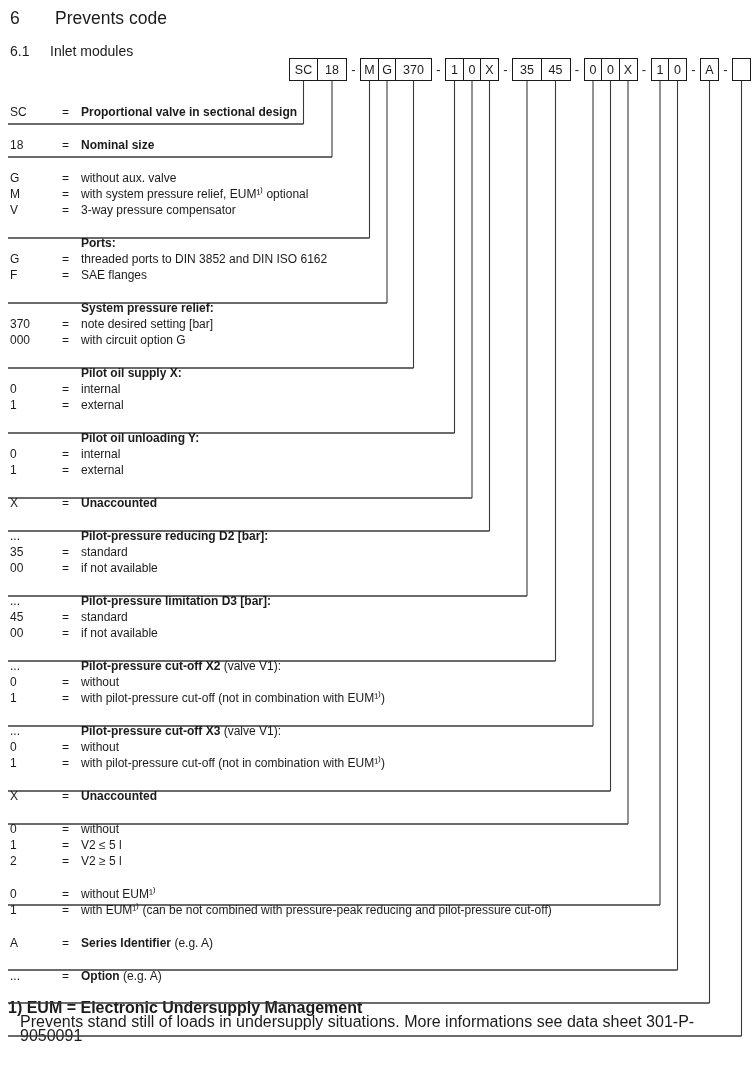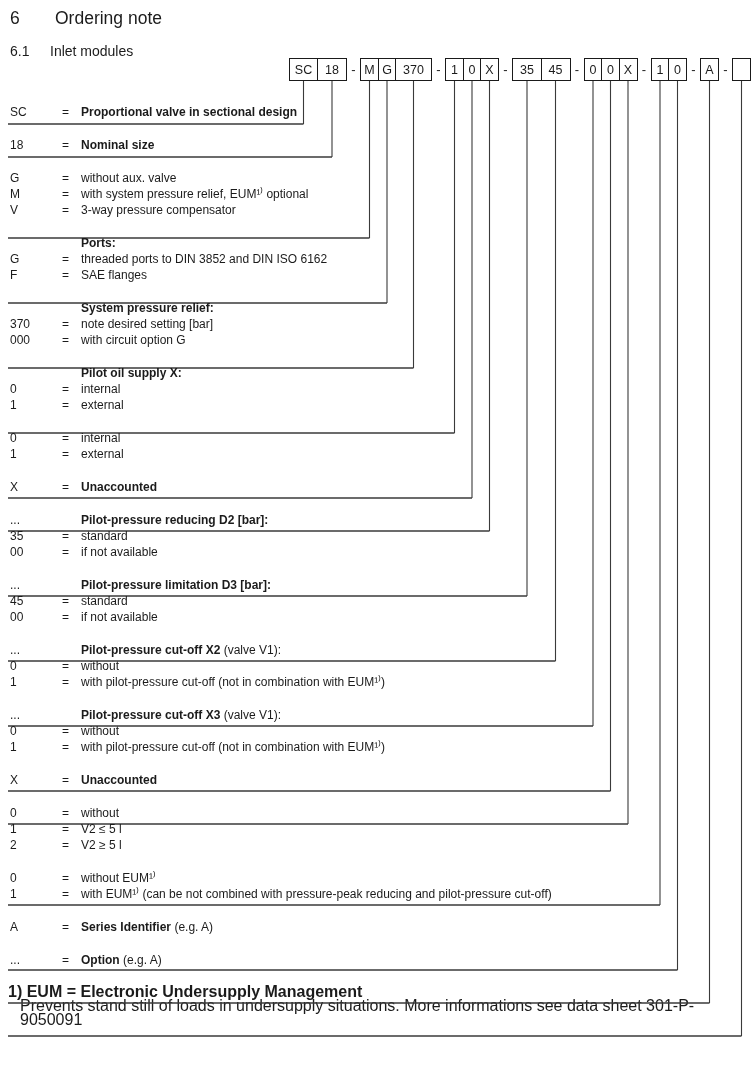--- a/index.html
+++ b/index.html
@@ -73,21 +73,21 @@
       <line x1="677.5" y1="81" x2="677.5" y2="970" stroke="#3a3a3a" stroke-width="1.1"></line>
       <line x1="8" y1="970" x2="677.5" y2="970" stroke="#3a3a3a" stroke-width="1.6"></line>
       <line x1="709.5" y1="81" x2="709.5" y2="1003" stroke="#3a3a3a" stroke-width="1.1"></line>
       <line x1="8" y1="1003" x2="709.5" y2="1003" stroke="#3a3a3a" stroke-width="1.6"></line>
       <line x1="741.5" y1="81" x2="741.5" y2="1036" stroke="#3a3a3a" stroke-width="1.1"></line>
       <line x1="8" y1="1036" x2="741.5" y2="1036" stroke="#3a3a3a" stroke-width="1.6"></line>
     </svg>
 
   <div class="h1">
     <span class="num">6</span>
-    <span>Ordering note</span>
+    <span>Prevents code</span>
   </div>
 
   <div class="h2">
     <span class="num">6.1</span>
     <span>Inlet modules</span>
   </div>
 
   <div class="code-row" id="code-row">
       <span class="grp">
         <span class="box" style="width: 30px;">SC</span>
@@ -209,20 +209,25 @@
           <span class="txt"><span class="b"></span><span>internal</span></span>
         </div>
         <div class="lrow">
           <span class="code">1</span>
           <span class="eq">=</span>
           <span class="txt"><span class="b"></span><span>external</span></span>
         </div>
       </div>
       <div class="block">
         <div class="lrow">
+          <span class="code"></span>
+          <span class="eq"></span>
+          <span class="txt"><span class="b">Pilot oil unloading Y:</span><span></span></span>
+        </div>
+        <div class="lrow">
           <span class="code">0</span>
           <span class="eq">=</span>
           <span class="txt"><span class="b"></span><span>internal</span></span>
         </div>
         <div class="lrow">
           <span class="code">1</span>
           <span class="eq">=</span>
           <span class="txt"><span class="b"></span><span>external</span></span>
         </div>
       </div>

